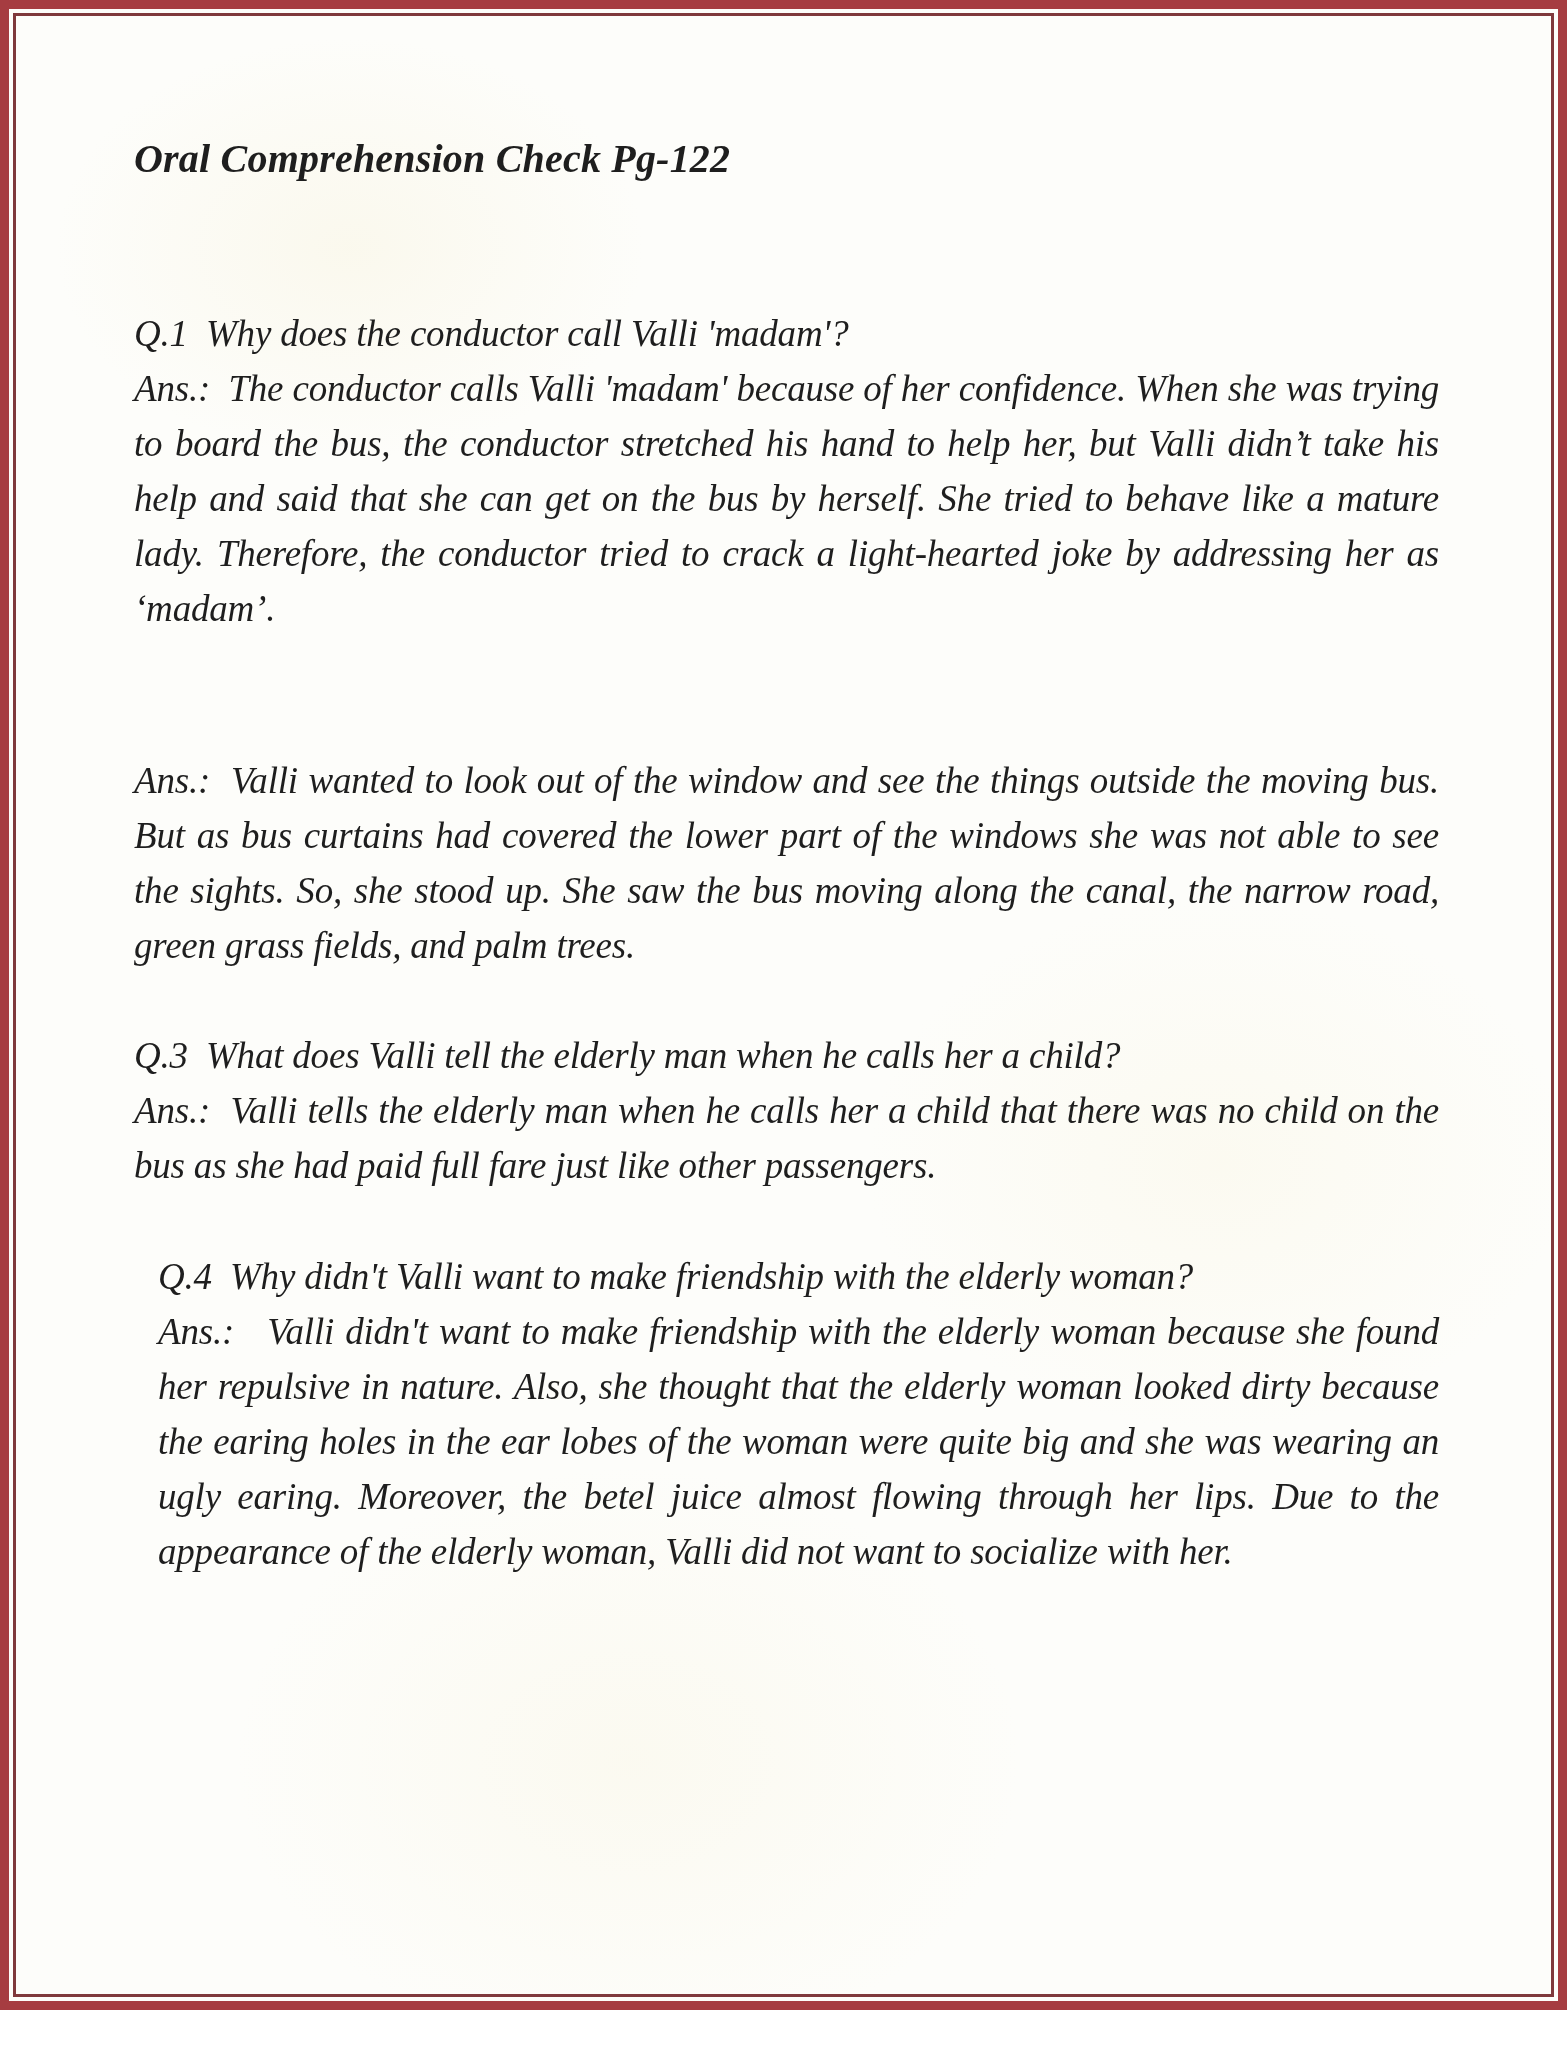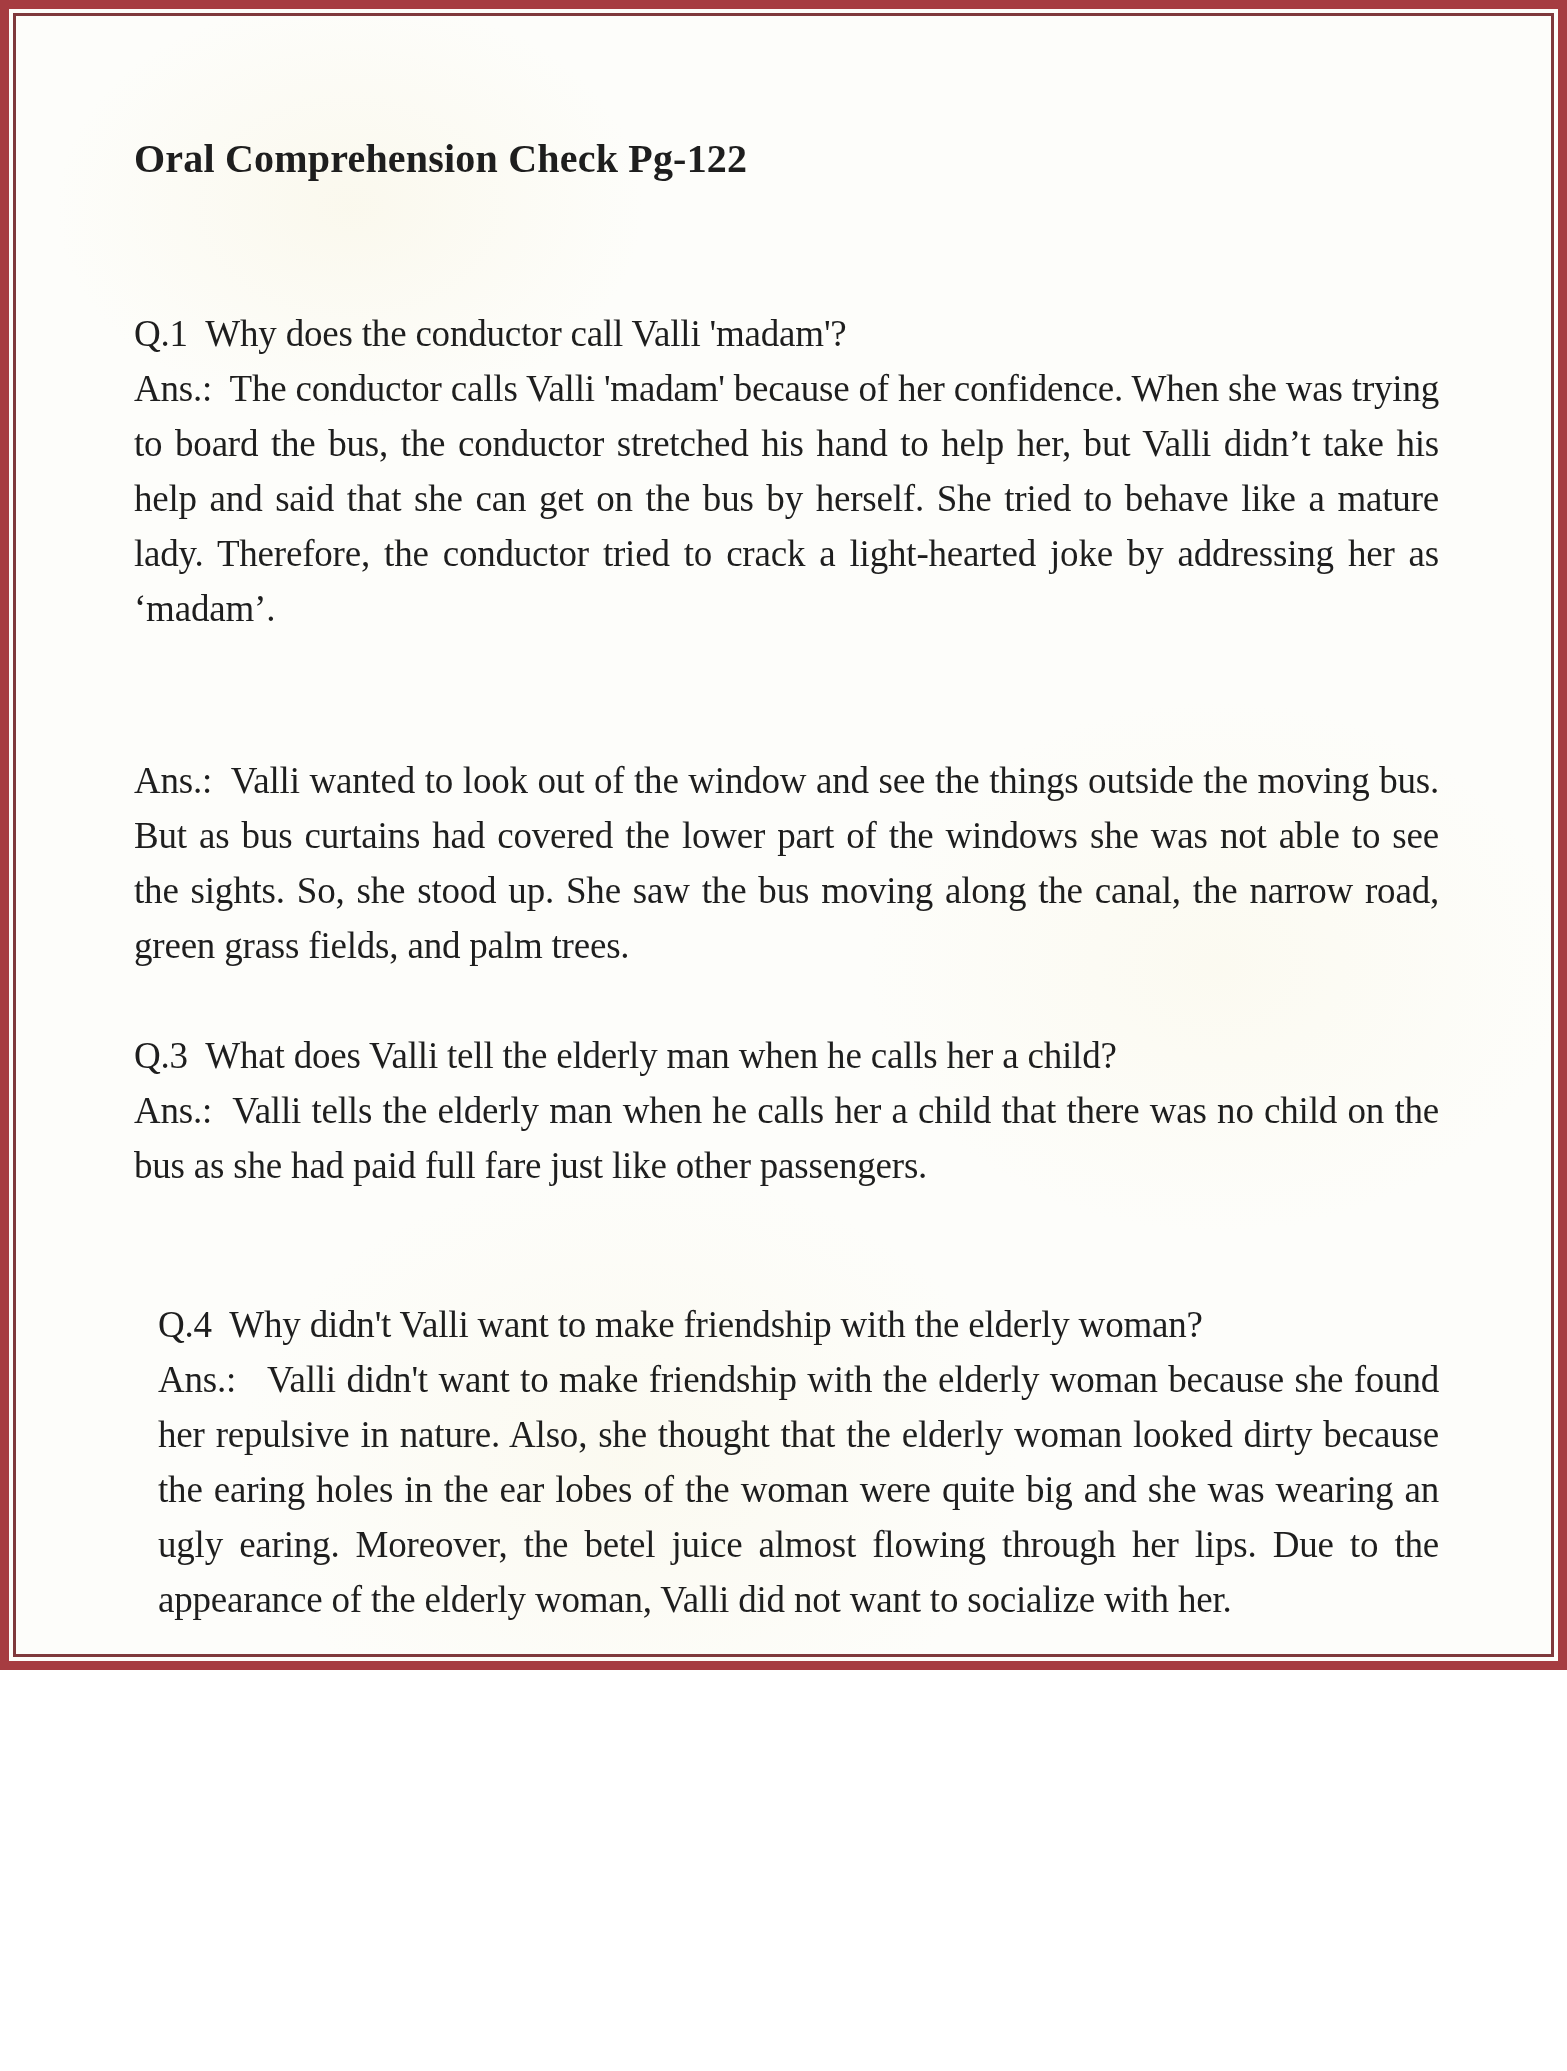--- a/index.html
+++ b/index.html
@@ -13,28 +13,29 @@
   body {
     width: 1567px;
     height: 2071px;
     background: #ffffff;
     font-family: "Liberation Serif", "DejaVu Serif", serif;
     color: var(--ink);
   }
   .page {
     position: relative;
     width: 1567px;
-    height: 1670px;
+    height: 2010px;
     background:
       radial-gradient(420px 300px at 22% 12%, rgba(246,240,214,0.35), rgba(246,240,214,0) 70%),
       radial-gradient(500px 380px at 78% 58%, rgba(248,243,219,0.30), rgba(248,243,219,0) 70%),
       radial-gradient(560px 420px at 40% 88%, rgba(247,242,218,0.30), rgba(247,242,218,0) 70%),
       var(--page-bg);
     border: 9px solid var(--border-outer);
     overflow: hidden;
+    font-style: italic;
   }
   .frame-inner {
     position: absolute;
     inset: 4px;
     border: 3px solid var(--border-inner);
     pointer-events: none;
   }
   .content {
     position: absolute;
     inset: 7px;
@@ -50,21 +51,21 @@
   .qa p {
     margin: 0;
     font-size: 37px;
     line-height: 55px;
     letter-spacing: -0.2px;
   }
   .qa .question { text-align: left; }
   .qa .answer { text-align: justify; }
   .qa-1 { margin-bottom: 117px; }
   .qa-2 { margin-bottom: 55px; }
-  .qa-3 { margin-bottom: 104px; }
+  .qa-3 { margin-bottom: 56px; }
   .qa-4 { margin-bottom: 0; margin-left: 24px; }
 </style>
 </head>
 <body>
 
 <div class="page">
   <div class="frame-inner"></div>
   <div class="content">
 
     <h1 class="doc-title">Oral Comprehension Check Pg-122</h1>

